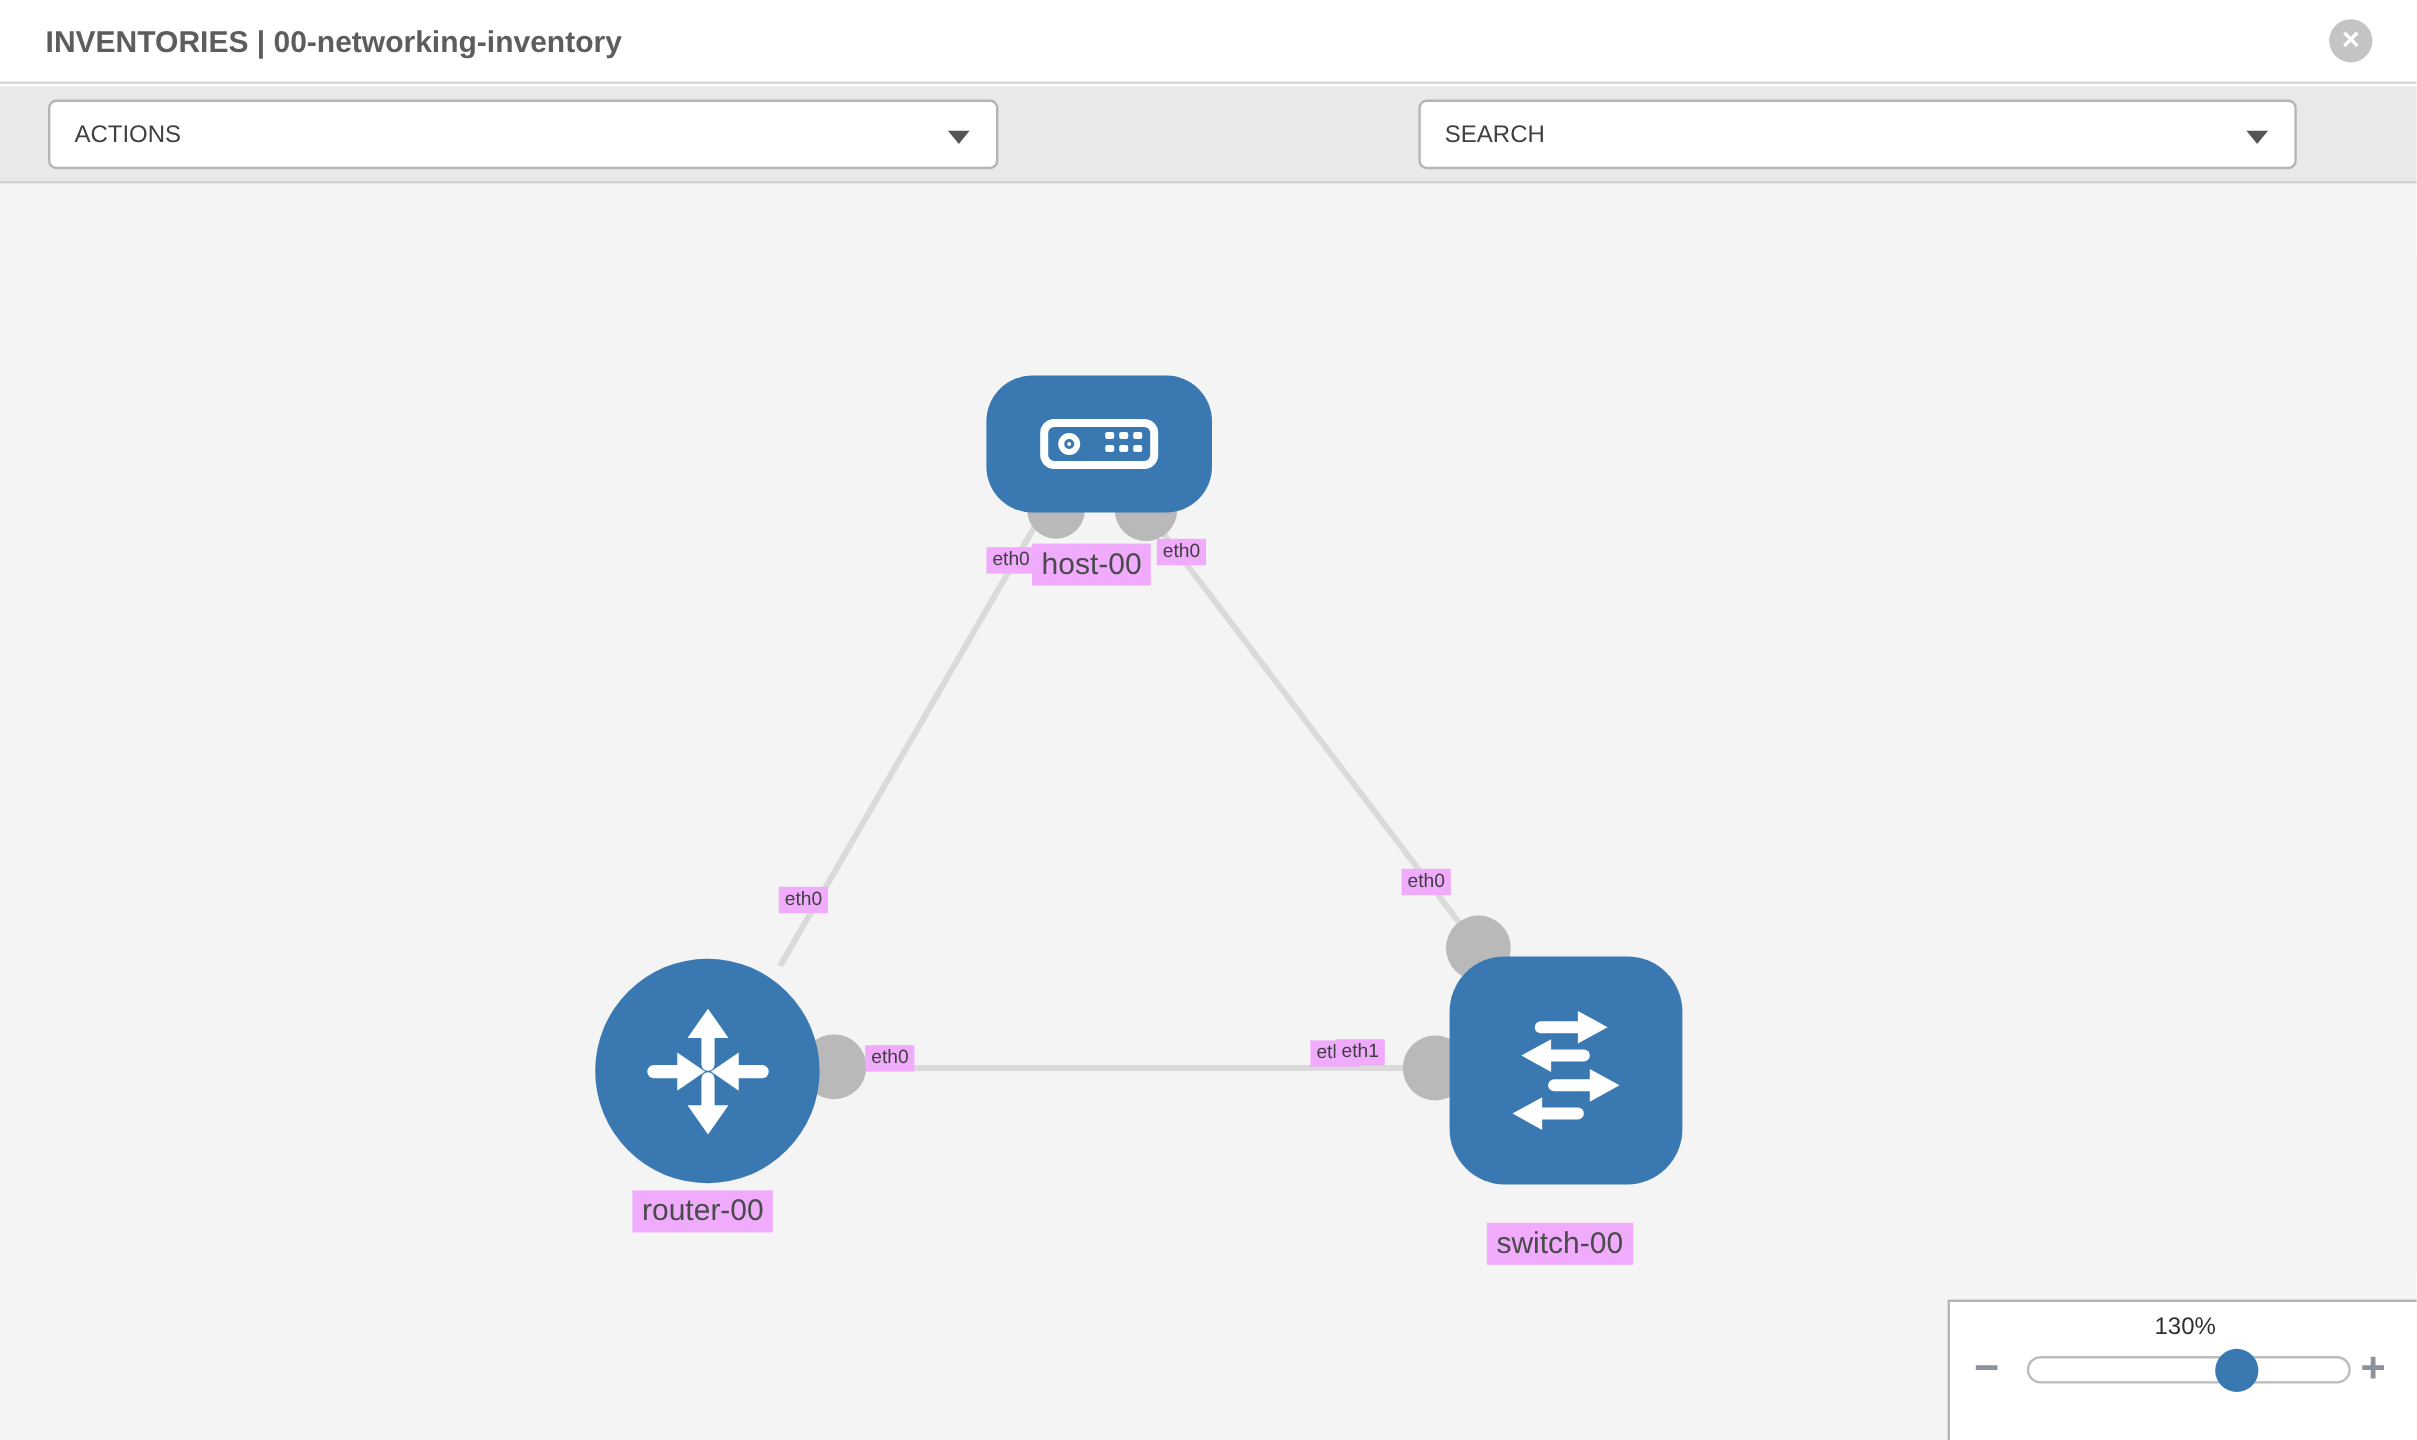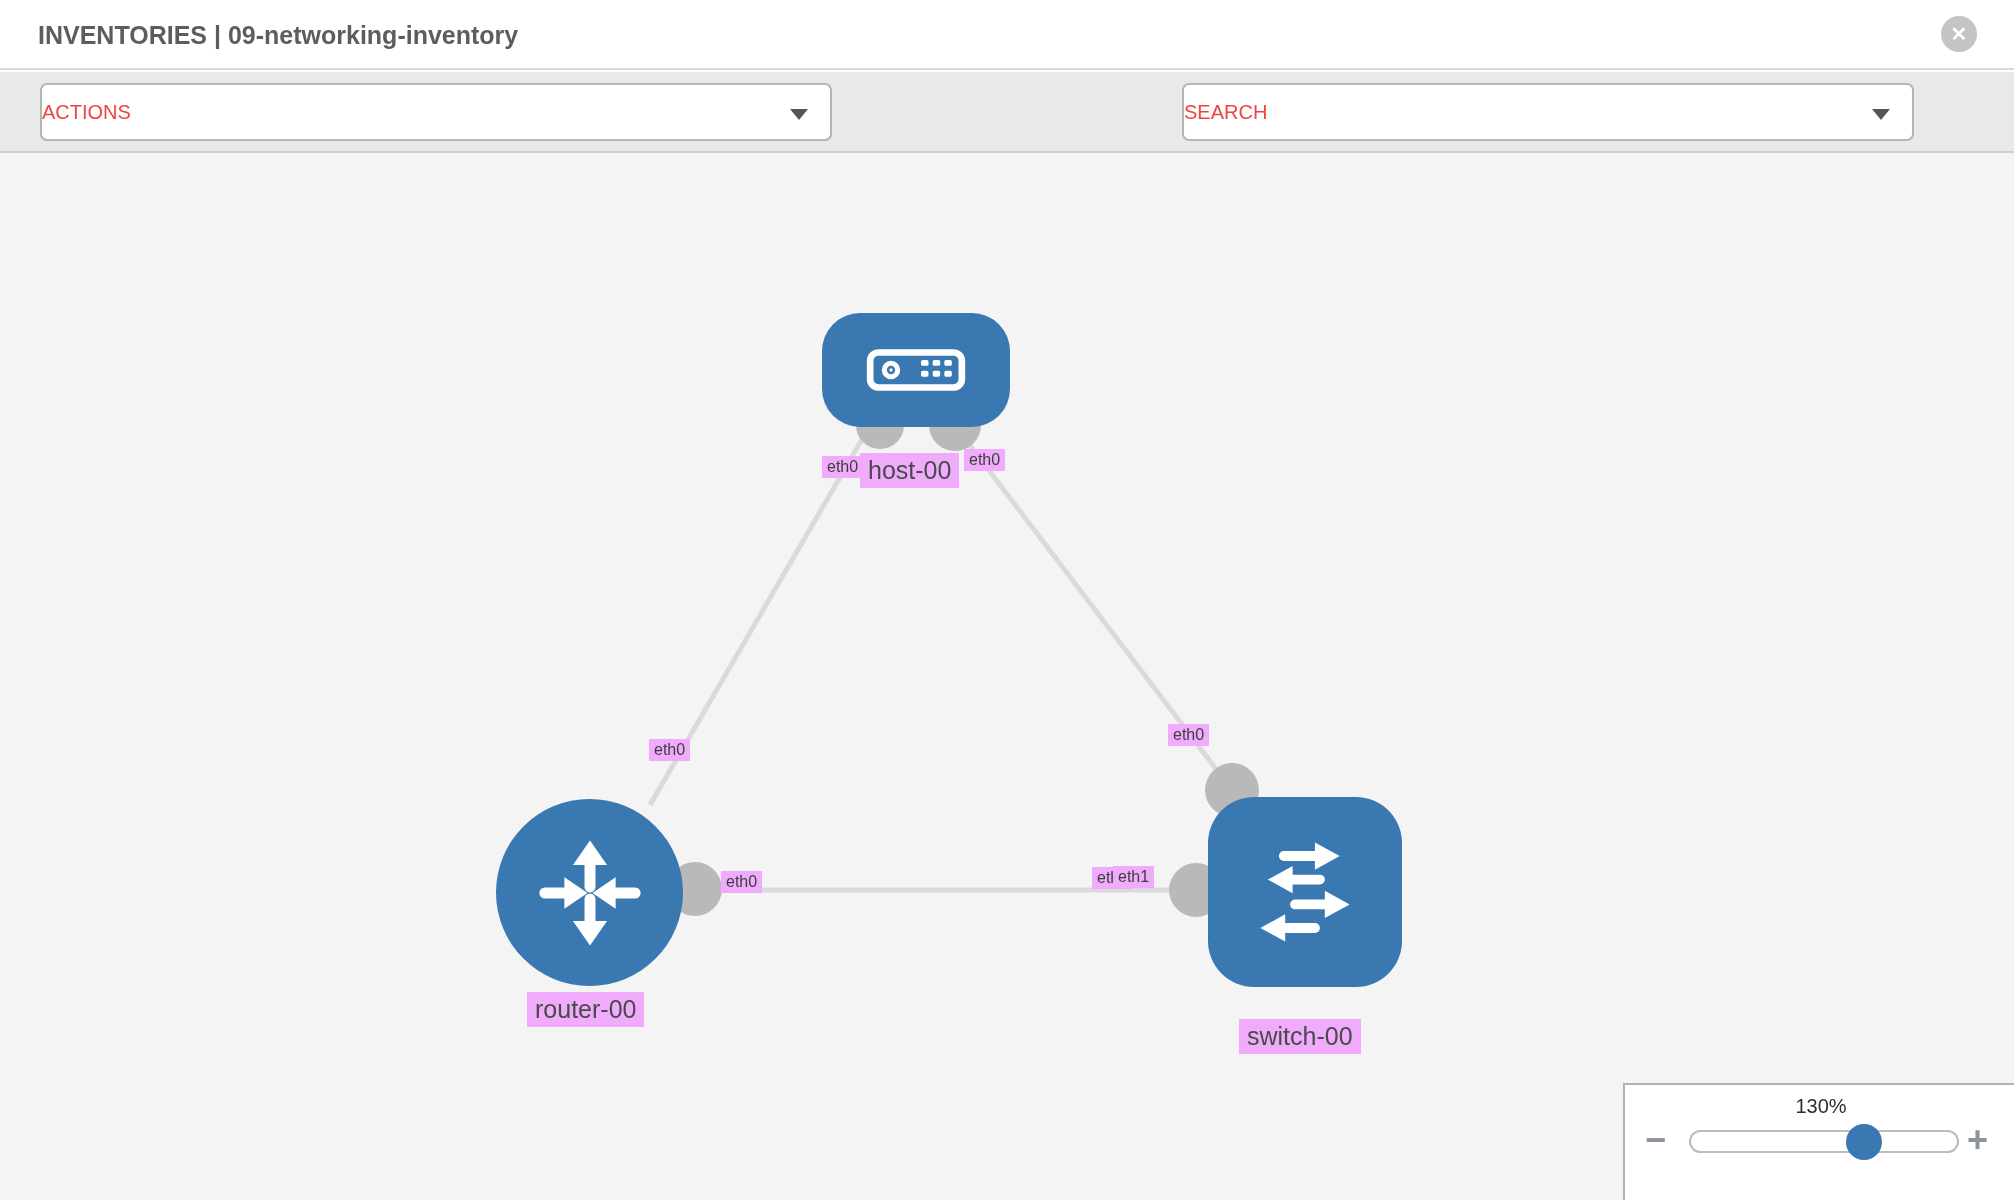--- a/index.html
+++ b/index.html
@@ -30,21 +30,21 @@
   }
 
   
   .toolbar {
     position: absolute; left: 0; top: 72px; width: 2014px; height: 81px;
     background: #e9e9e9; border-bottom: 2px solid #cfcfcf;
   }
   .select-box {
     position: absolute; top: 11px; height: 58px;
     background: #fff; border: 2px solid #b5b5b5; border-radius: 7px;
-    font-size: 20px; color: #ef4444; line-height: 54px; 
+    font-size: 20px; color: #404040; line-height: 54px; padding-left: 20px;
     cursor: pointer;
   }
   .select-box .caret {
     position: absolute; right: 22px; top: 24px;
     width: 0; height: 0;
     border-left: 9px solid transparent; border-right: 9px solid transparent;
     border-top: 11px solid #555;
   }
   .actions-box { left: 40px; width: 792px; }
   .search-box  { left: 1182px; width: 732px; }
@@ -106,21 +106,21 @@
     position: absolute; left: 155px; top: -8px; width: 36px; height: 36px;
     border-radius: 50%; background: #3a78b2; cursor: pointer;
   }
 </style>
 </head>
 <body>
 
 <div class="app">
 
   <div class="titlebar">
-    <div class="title">INVENTORIES | 09-networking-inventory</div>
+    <div class="title">INVENTORIES | 00-networking-inventory</div>
     <div class="close-btn">✕</div>
   </div>
 
   <div class="toolbar">
     <div class="select-box actions-box">
       <span>ACTIONS</span>
       <span class="caret"></span>
     </div>
 
     <div class="tool-icon" style="left:1050px; top:98px;">

